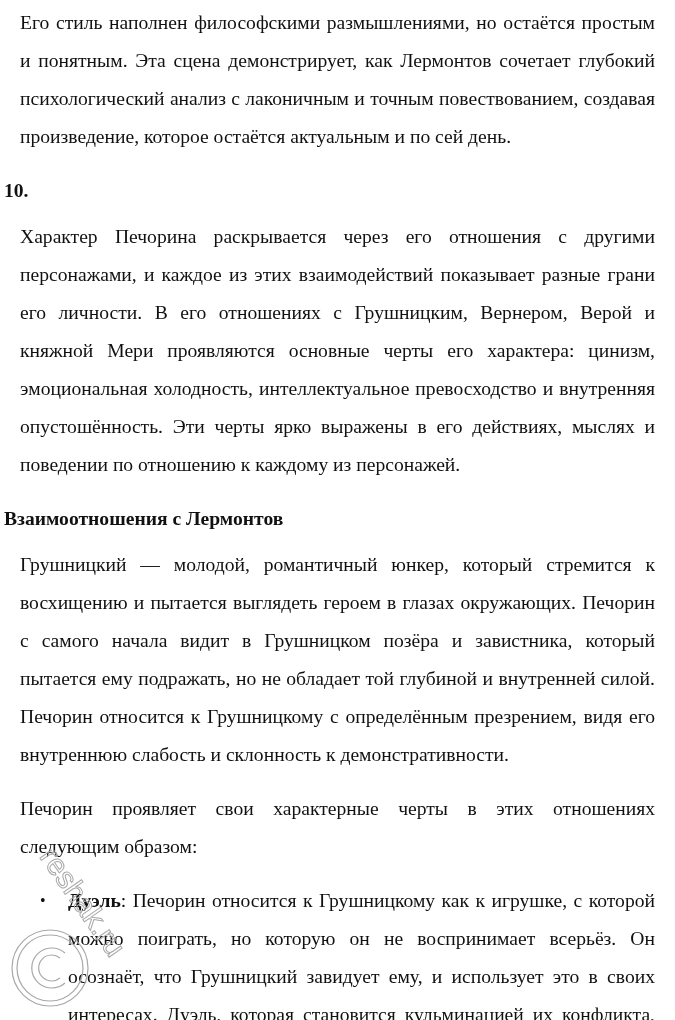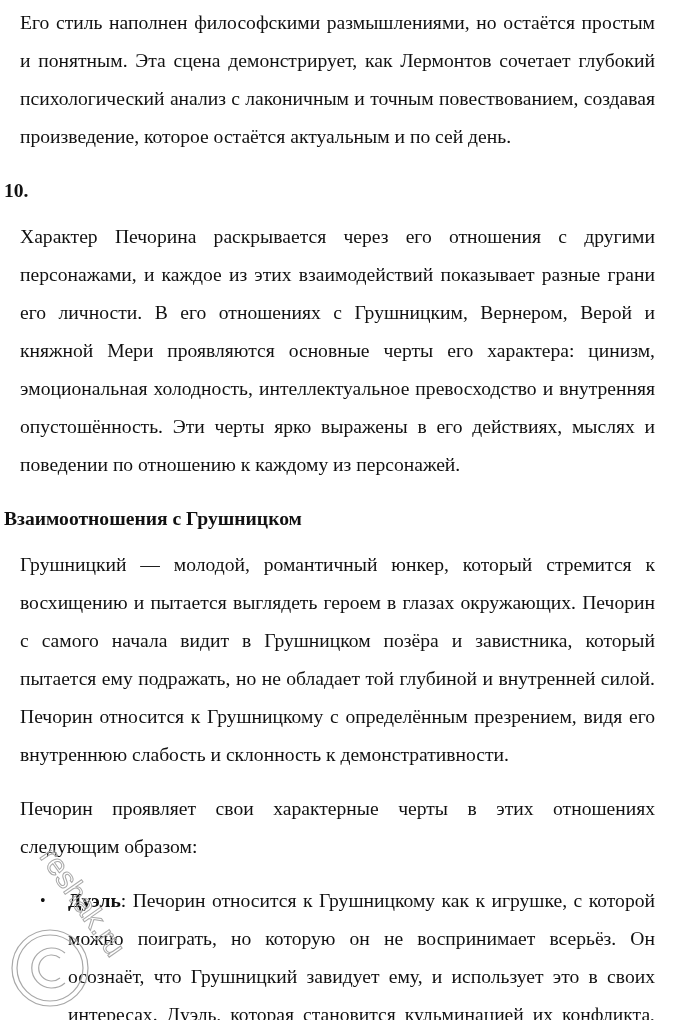--- a/index.html
+++ b/index.html
@@ -27,21 +27,21 @@
 <body>
 
 <div class="page">
 
   <p class="p p-last" style="margin-top:4px;">Его стиль наполнен философскими размышлениями, но остаётся простым и понятным. Эта сцена демонстрирует, как Лермонтов сочетает глубокий психологический анализ с лаконичным и точным повествованием, создавая произведение, которое остаётся актуальным и по сей день.</p>
 
   <p class="heading" style="margin-top:6px;">10.</p>
 
   <p class="p p-last" style="margin-top:8px;">Характер Печорина раскрывается через его отношения с другими персонажами, и каждое из этих взаимодействий показывает разные грани его личности. В его отношениях с Грушницким, Вернером, Верой и княжной Мери проявляются основные черты его характера: цинизм, эмоциональная холодность, интеллектуальное превосходство и внутренняя опустошённость. Эти черты ярко выражены в его действиях, мыслях и поведении по отношению к каждому из персонажей.</p>
 
-  <p class="heading" style="margin-top:6px;">Взаимоотношения с Грушницком</p>
+  <p class="heading" style="margin-top:6px;">Взаимоотношения с Лермонтов</p>
 
   <p class="p p-last" style="margin-top:8px;">Грушницкий — молодой, романтичный юнкер, который стремится к восхищению и пытается выглядеть героем в глазах окружающих. Печорин с самого начала видит в Грушницком позёра и завистника, который пытается ему подражать, но не обладает той глубиной и внутренней силой. Печорин относится к Грушницкому с определённым презрением, видя его внутреннюю слабость и склонность к демонстративности.</p>
 
   <p class="p p-last" style="margin-top:8px;">Печорин проявляет свои характерные черты в этих отношениях следующим образом:</p>
 
   <ul class="bullets" style="margin-top:10px;">
     <li class="p p-last">
       <span class="bullet">•</span>
       <span class="term">Дуэль</span><span>: Печорин относится к Грушницкому как к игрушке, с которой можно поиграть, но которую он не воспринимает всерьёз. Он осознаёт, что Грушницкий завидует ему, и использует это в своих интересах. Дуэль, которая становится кульминацией их конфликта, показывает, как Печорин хладнокровно манипулирует ситуацией.</span>
     </li>

